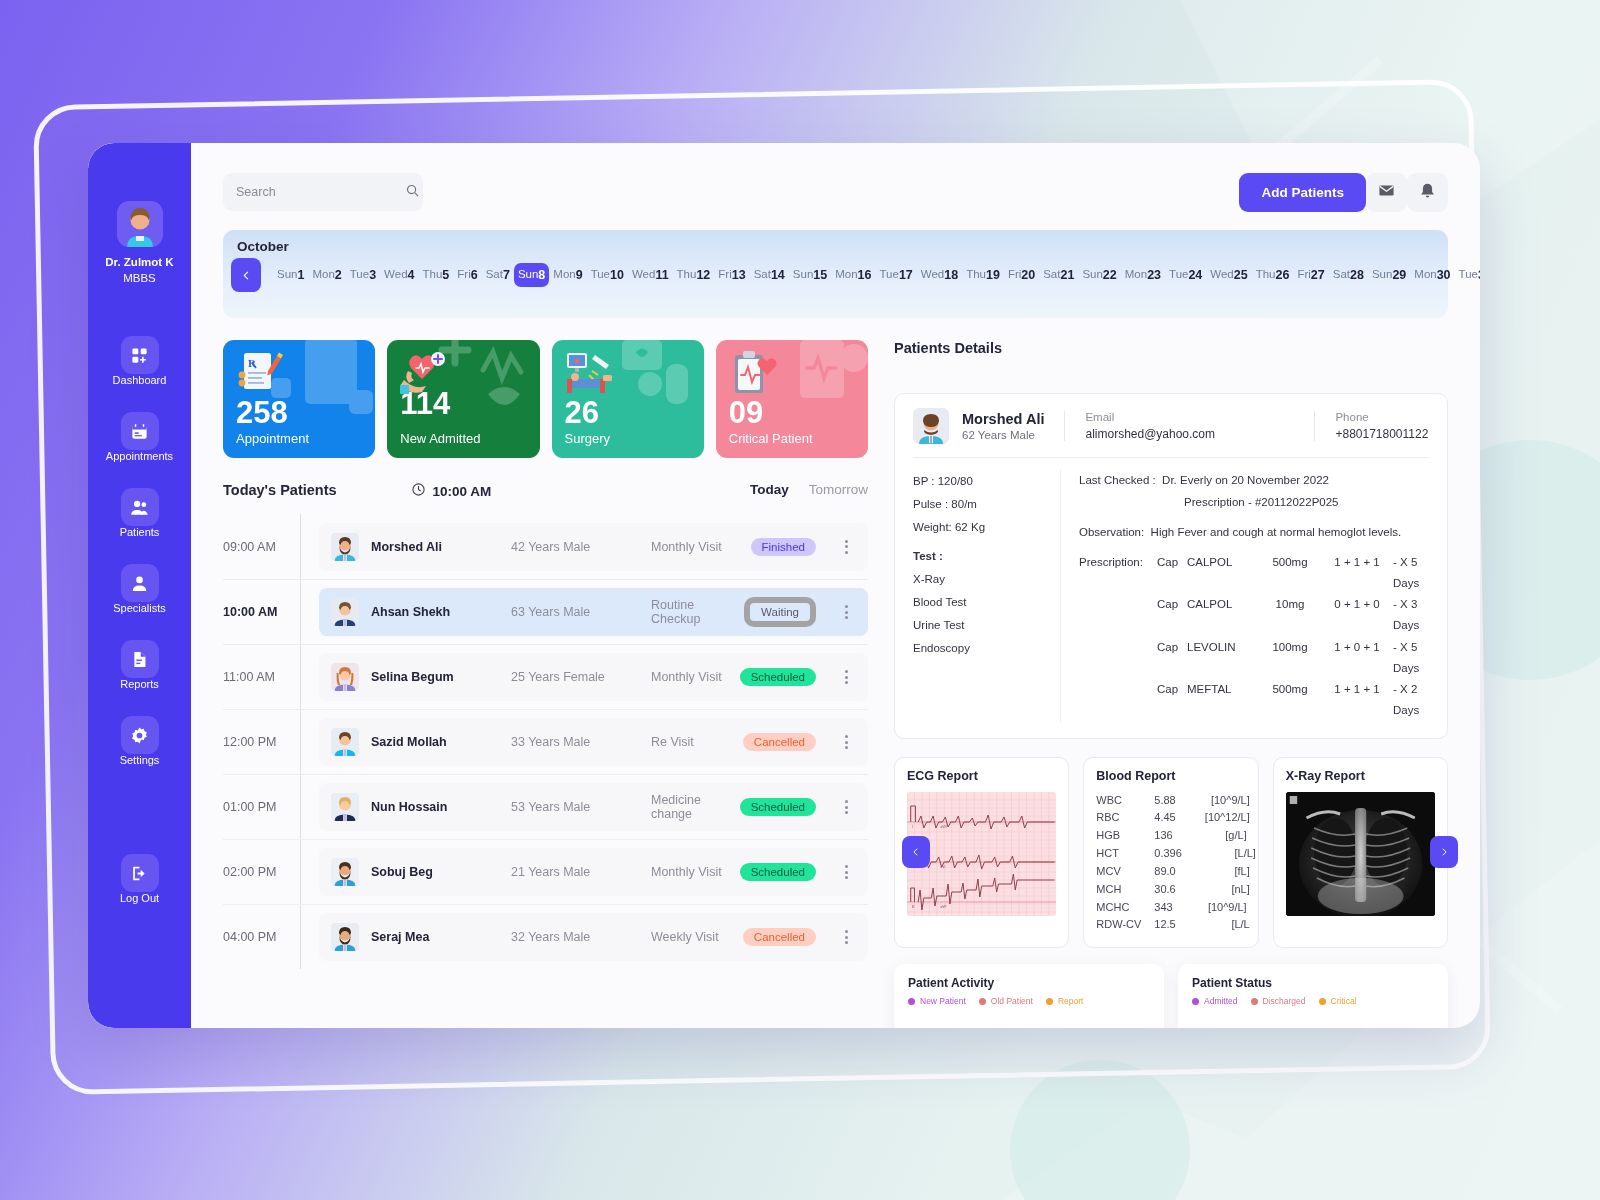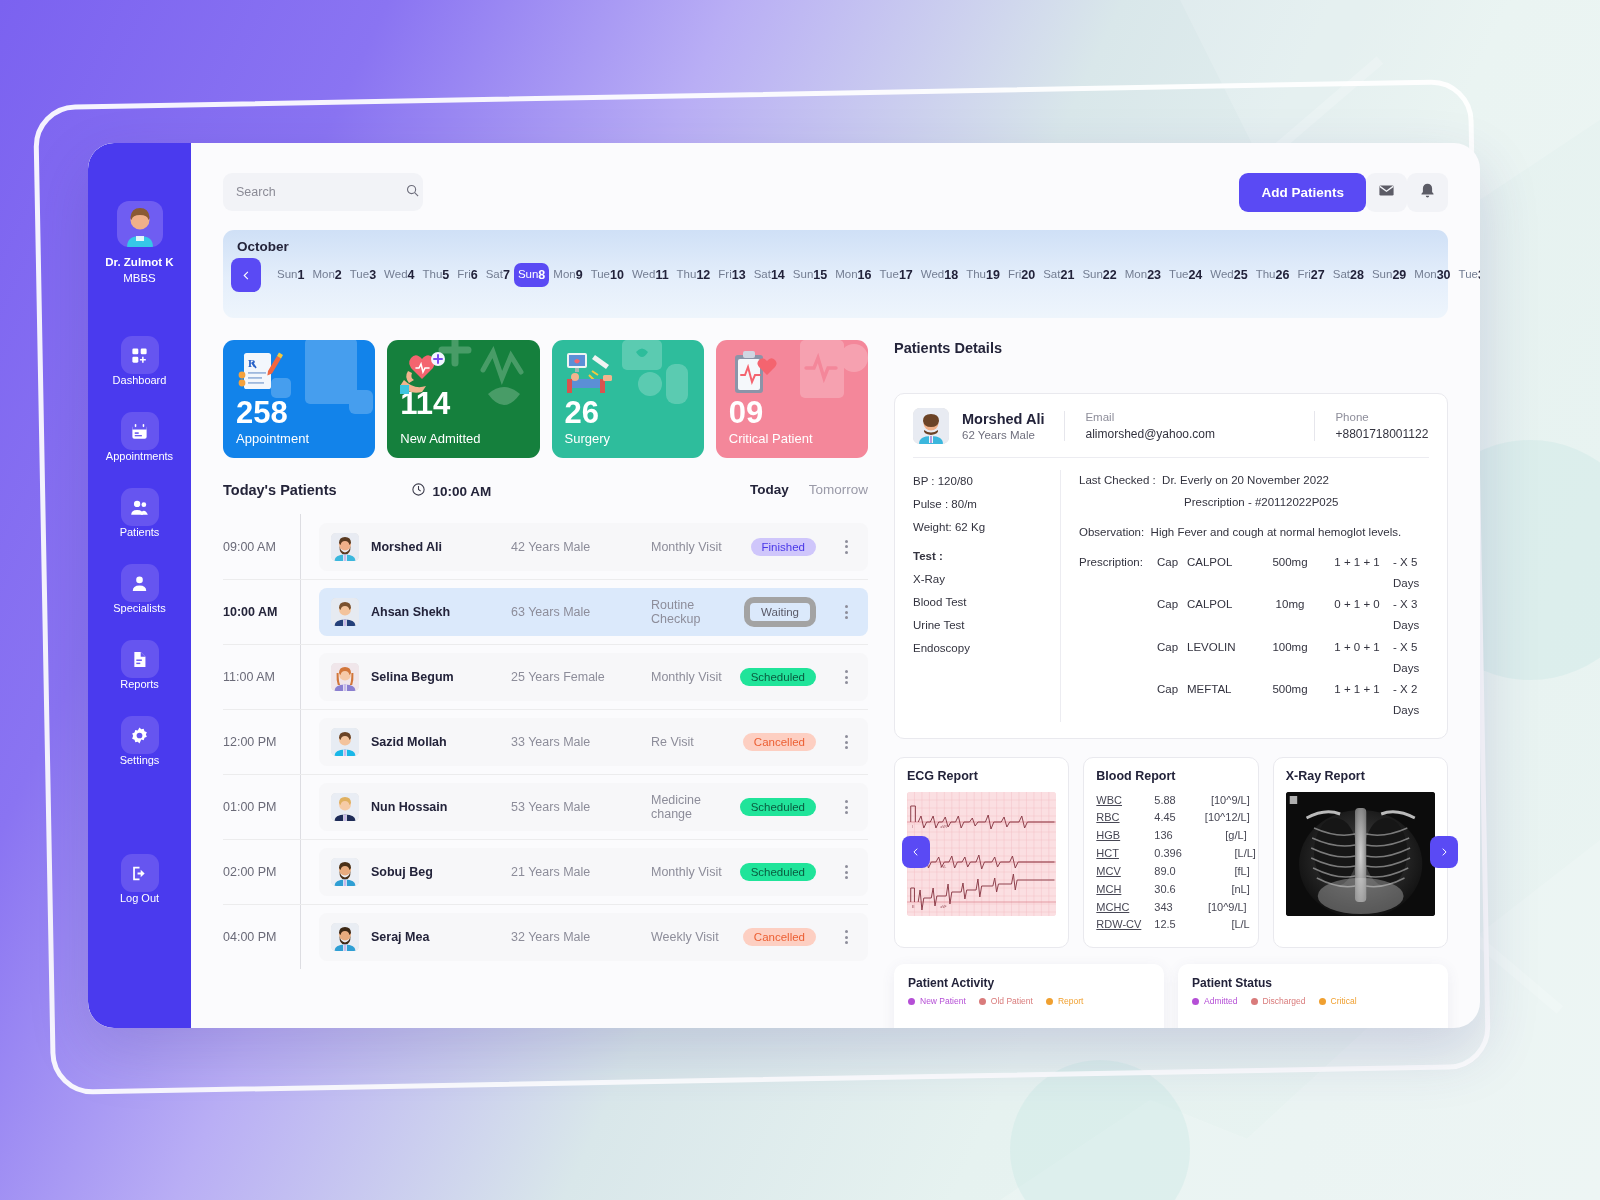--- a/index.html
+++ b/index.html
@@ -206,21 +206,21 @@
   .rx-r .c4 { width: 72px; flex: none; text-align: center; }
   .rx-r .c5 { flex: 1; }
 
   
   .reports { display: flex; gap: 14px; margin-top: 18px; flex: none; position: relative; }
   .rcard { flex: 1; border: 1px solid #e9e9ee; border-radius: 10px; background: #fff; padding: 11px 12px 13px; min-width: 0; }
   .rcard h4 { font-size: 12.5px; font-weight: bold; color: #23233a; margin-bottom: 9px; }
   .ecg-img { height: 124px; border-radius: 3px; overflow: hidden; background: #fbe3e5; }
   .xr-img { height: 124px; border-radius: 3px; overflow: hidden; background: #111; }
   .blood-row { display: flex; font-size: 11px; color: #474754; line-height: 1.62; }
-  .blood-row .bk { width: 58px; flex: none; text-decoration: underline; }
+  .blood-row .bk { width: 58px; flex: none; }
   .blood-row .bv { flex: 1; text-align: right; padding-right: 12px; }
   .blood-row .bu { width: 62px; flex: none; text-align: right; }
   .rep-nav {
     position: absolute; top: 50%; transform: translateY(-50%);
     width: 28px; height: 32px; border-radius: 8px; background: #5a4af4;
     display: flex; align-items: center; justify-content: center; cursor: pointer; z-index: 4;
   }
   .rep-nav.l { left: 8px; }
   .rep-nav.r { right: -10px; }
   .rep-nav svg { width: 10px; height: 10px; stroke: #fff; fill: none; stroke-width: 2.4; }

